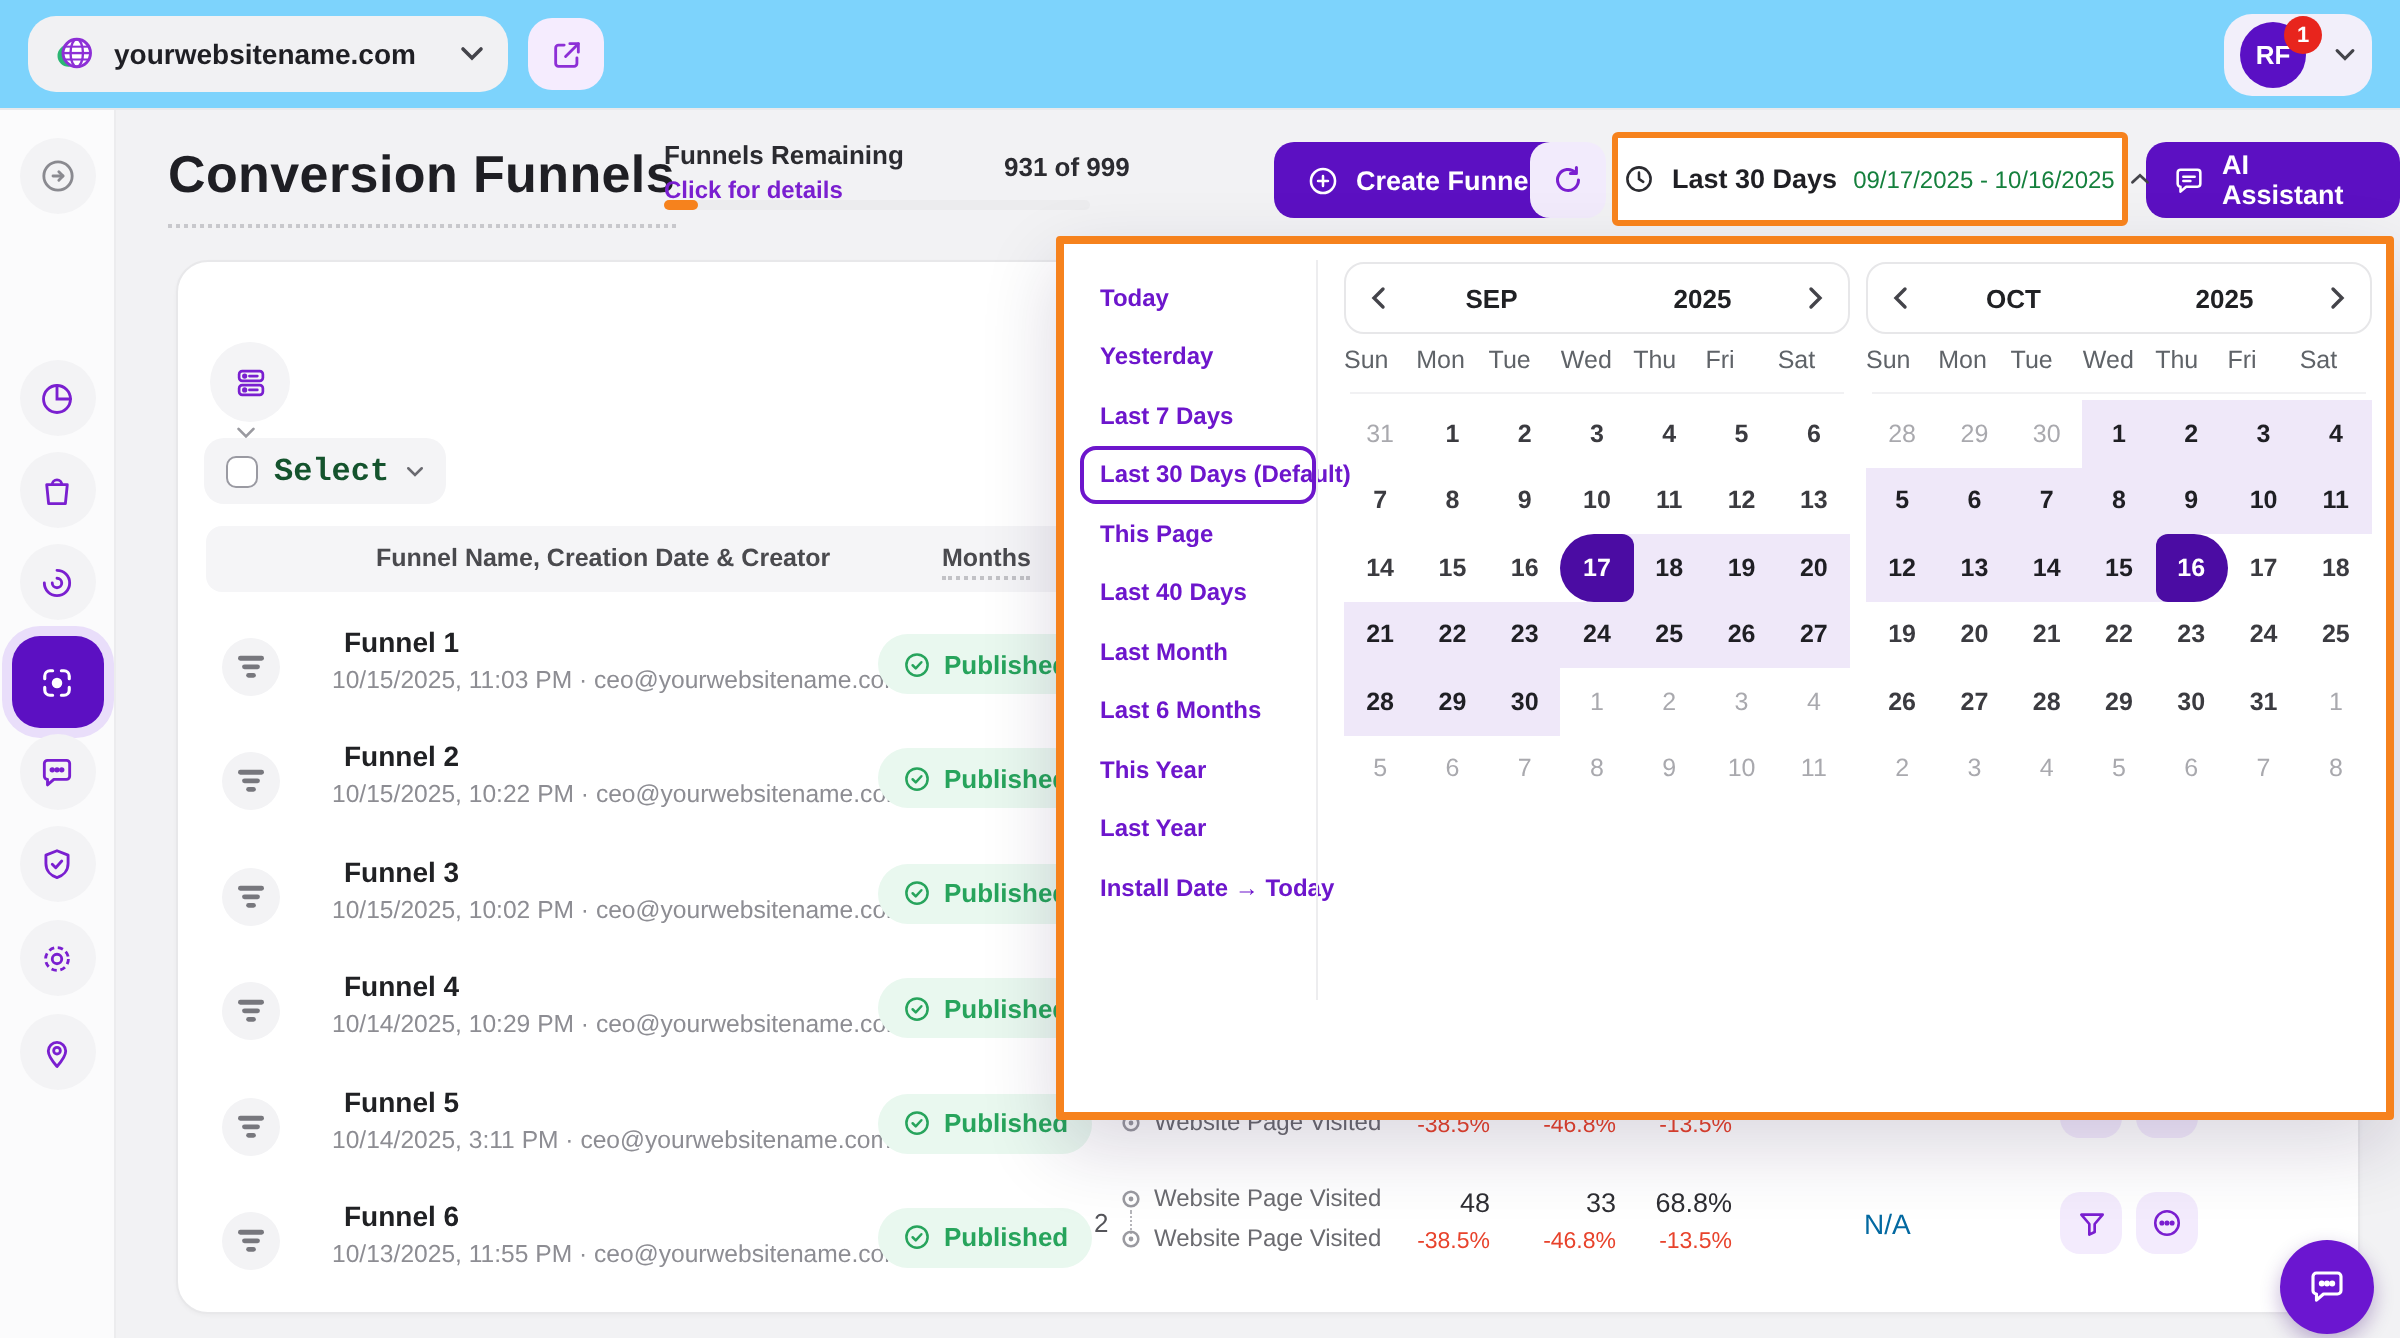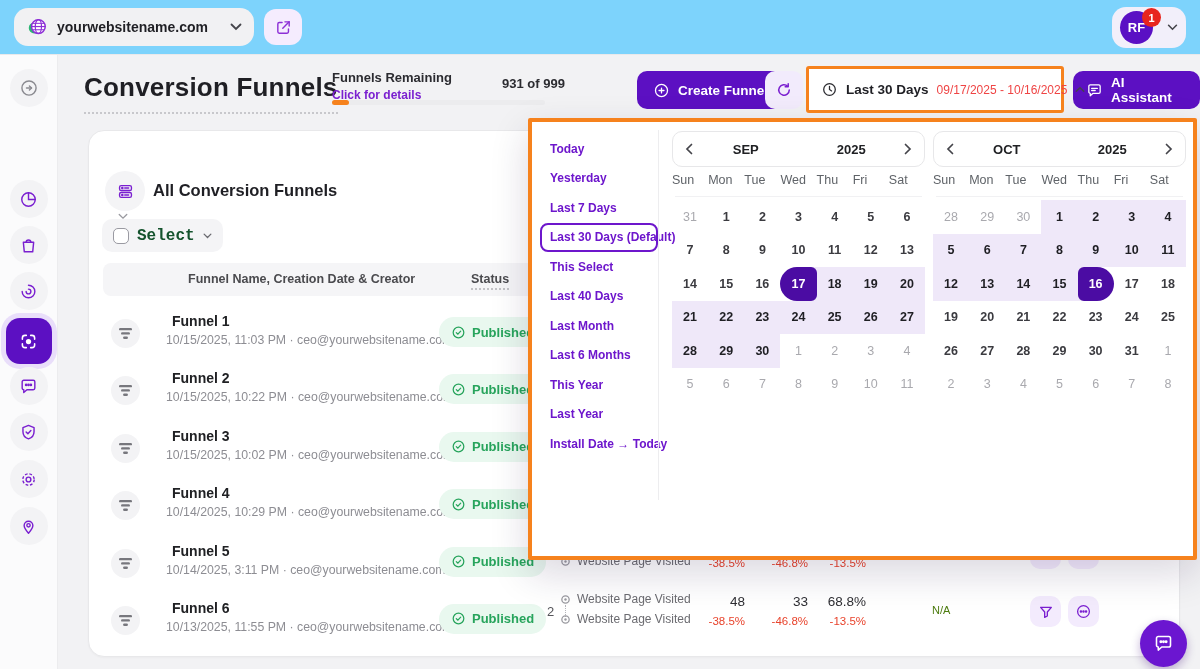--- a/index.html
+++ b/index.html
@@ -35,23 +35,23 @@
   .page-title{position:absolute;left:84px;top:72px;font-size:26px;font-weight:800;letter-spacing:.2px;border-bottom:2px dotted #c8c8cc;padding-bottom:9px;z-index:2;}
   .fr-label{position:absolute;left:332px;top:70px;font-size:13px;font-weight:700;color:#2b2b30;z-index:2;}
   .fr-link{position:absolute;left:332px;top:88px;font-size:12px;font-weight:600;color:#7a1fd0;cursor:pointer;z-index:2;}
   .fr-quota{position:absolute;left:502px;top:76px;font-size:13px;font-weight:700;color:#2b2b30;z-index:2;}
   .fr-bar{position:absolute;left:332px;top:100px;width:213px;height:5px;border-radius:3px;background:#ececee;z-index:2;}
   .fr-fill{height:5px;border-radius:3px;background:var(--orange);}
   .btn{display:flex;align-items:center;gap:8px;border-radius:10px;font-weight:700;cursor:pointer;}
   .btn-primary{background:var(--purple);color:#fff;font-size:13.5px;}
   .create-btn{position:absolute;left:637px;top:71px;height:38px;padding:0 16px;z-index:2;}
   .refresh-btn{position:absolute;left:765px;top:71px;width:38px;height:38px;background:#f2ebfc;border-radius:10px;display:flex;align-items:center;justify-content:center;z-index:2;cursor:pointer;}
-  .date-hl{position:absolute;left:806px;top:66px;width:258px;height:47px;border:3px solid var(--orange);border-radius:3px;background:#fff;display:flex;align-items:center;gap:8px;padding:0 12px;z-index:21;}
+  .date-hl{position:absolute;left:806px;top:66px;width:258px;height:47px;border:3px solid var(--orange);border-radius:3px;background:#fff;display:flex;align-items:center;gap:8px;padding:0 2px;z-index:21;}
   .date-hl .preset{font-size:13.5px;font-weight:700;white-space:nowrap;}
-  .date-hl .range{font-size:12px;color:#ef4444;white-space:nowrap;}
+  .date-hl .range{font-size:12px;color:#15803d;white-space:nowrap;}
   .ai-btn{position:absolute;left:1073px;top:71px;height:38px;padding:0 13px;z-index:2;}
 
   
   .card{position:absolute;left:88px;top:130px;width:1092px;height:527px;background:#fff;border:1px solid var(--card-border);border-radius:16px;z-index:1;box-shadow:0 1px 2px rgba(0,0,0,.03);}
   .card-head-icon{position:absolute;left:16px;top:40px;width:40px;height:40px;border-radius:50%;background:var(--chip);display:flex;align-items:center;justify-content:center;color:#7a1fd0;}
   .card-head-chev{position:absolute;left:29px;top:82px;color:#9a9aa0;}
   .card-title{position:absolute;left:64px;top:50px;font-size:16.5px;font-weight:700;}
   .select-pill{position:absolute;left:13px;top:88px;height:33px;padding:0 11px;background:var(--chip);border-radius:10px;display:flex;align-items:center;gap:8px;cursor:pointer;}
   .select-pill .cb{width:16px;height:16px;border:1.6px solid #9a9aa2;border-radius:5px;background:#fff;}
   .select-pill .lbl{font-size:16px;font-weight:700;color:#14532d;font-family:Liberation Mono, monospace;}
@@ -67,21 +67,21 @@
   .frow .fbadge span{font-size:13px;font-weight:700;color:var(--green);}
 
   
   .metrics{position:absolute;left:540px;width:560px;height:50px;z-index:3;}
   .metrics .stepnum{position:absolute;left:7px;top:12px;font-size:13px;color:#55555a;}
   .metrics .stepline{position:absolute;left:20px;display:flex;align-items:center;gap:6px;color:#6b6b70;font-size:12px;}
   .metrics .connector{position:absolute;left:25px;top:13px;height:12px;border-left:1.5px dotted #b5b5ba;}
   .metrics .vcol{position:absolute;text-align:right;}
   .metrics .val{font-size:13.5px;color:#2e2e33;}
   .metrics .delta{font-size:11.5px;color:var(--red);margin-top:6px;}
-  .metrics .na{position:absolute;left:392px;top:12px;font-size:11px;color:#4d7c0f;}
+  .metrics .na{position:absolute;left:392px;top:12px;font-size:14px;color:#0369a1;}
   .metrics .act{position:absolute;top:4px;width:31px;height:31px;border-radius:10px;background:#f3ebfd;display:flex;align-items:center;justify-content:center;color:#7a1fd0;cursor:pointer;}
 
   
   .panel{position:absolute;left:528px;top:118px;width:669px;height:442px;background:#fff;border:4px solid var(--orange);border-radius:2px;box-shadow:0 14px 38px rgba(30,10,60,.16);z-index:20;}
   .quick{position:absolute;left:8px;top:12px;width:118px;}
   .qopt{height:29.5px;display:flex;align-items:center;padding:0 8px;border:2px solid transparent;border-radius:8px;font-size:12px;font-weight:700;color:var(--purple-link);cursor:pointer;white-space:nowrap;}
   .qopt.sel{border-color:var(--purple-link);}
   .vdiv{position:absolute;left:126px;top:8px;height:370px;border-left:1px solid #ededef;}
   .cal{position:absolute;top:0;width:253px;height:380px;}
   .cal.a{left:140px;} .cal.b{left:401px;}
@@ -273,33 +273,32 @@
         <circle cx="8" cy="7.6" r="0.8" fill="currentColor"></circle>
         <circle cx="8" cy="16.4" r="0.8" fill="currentColor"></circle>
         <path d="M11 7.6h5M11 16.4h5" stroke-linecap="round"></path>
       </svg>
   </div>
   <div class="card-head-chev">
     <svg width="10" height="7" viewBox="0 0 12 8">
         <polyline points="1.5,1.5 6,6 10.5,1.5" fill="none" stroke="#9a9aa0" stroke-width="1.6" stroke-linecap="round"></polyline>
       </svg>
   </div>
-  <div class="card-title">All Conversion Funnels</div>
 
   <div class="select-pill">
     <span class="cb"></span>
     <span class="lbl">Select</span>
     <svg width="9" height="6" viewBox="0 0 12 8">
         <polyline points="1.5,1.5 6,6 10.5,1.5" fill="none" stroke="#6a6a70" stroke-width="1.7" stroke-linecap="round"></polyline>
       </svg>
   </div>
 
   <div class="thead">
     <span class="c1">Funnel Name, Creation Date &amp; Creator</span>
-    <span class="c2">Status</span>
+    <span class="c2">Months</span>
   </div>
 
   <div class="rows">
 
       <div class="frow">
         <div class="ficon">
           <svg width="15" height="13" viewBox="0 0 16 14">
             <rect x="1" y="1" width="14" height="2.6" rx="1.3" fill="#77777d"></rect>
             <rect x="3.2" y="5.6" width="9.6" height="2.6" rx="1.3" fill="#77777d"></rect>
             <rect x="5.4" y="10.2" width="5.2" height="2.6" rx="1.3" fill="#77777d"></rect>
@@ -516,21 +515,21 @@
 
       <div class="qopt">
         <span>Last 7 Days</span>
       </div>
 
       <div class="qopt sel">
         <span>Last 30 Days (Default)</span>
       </div>
 
       <div class="qopt">
-        <span>This Select</span>
+        <span>This Page</span>
       </div>
 
       <div class="qopt">
         <span>Last 40 Days</span>
       </div>
 
       <div class="qopt">
         <span>Last Month</span>
       </div>
 

